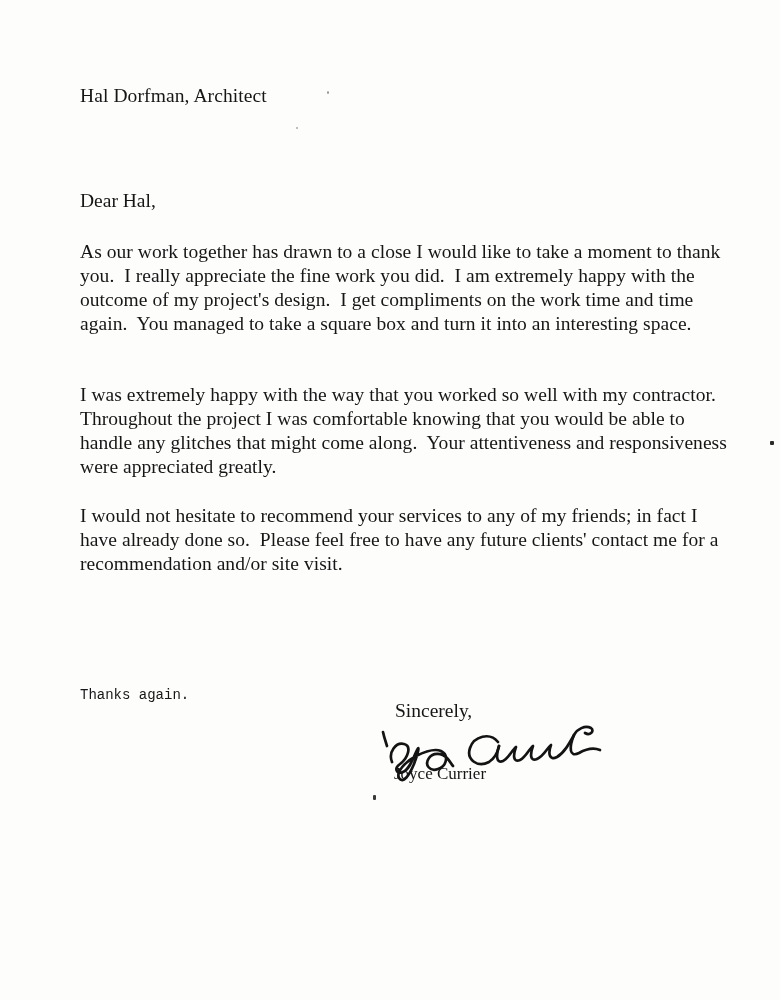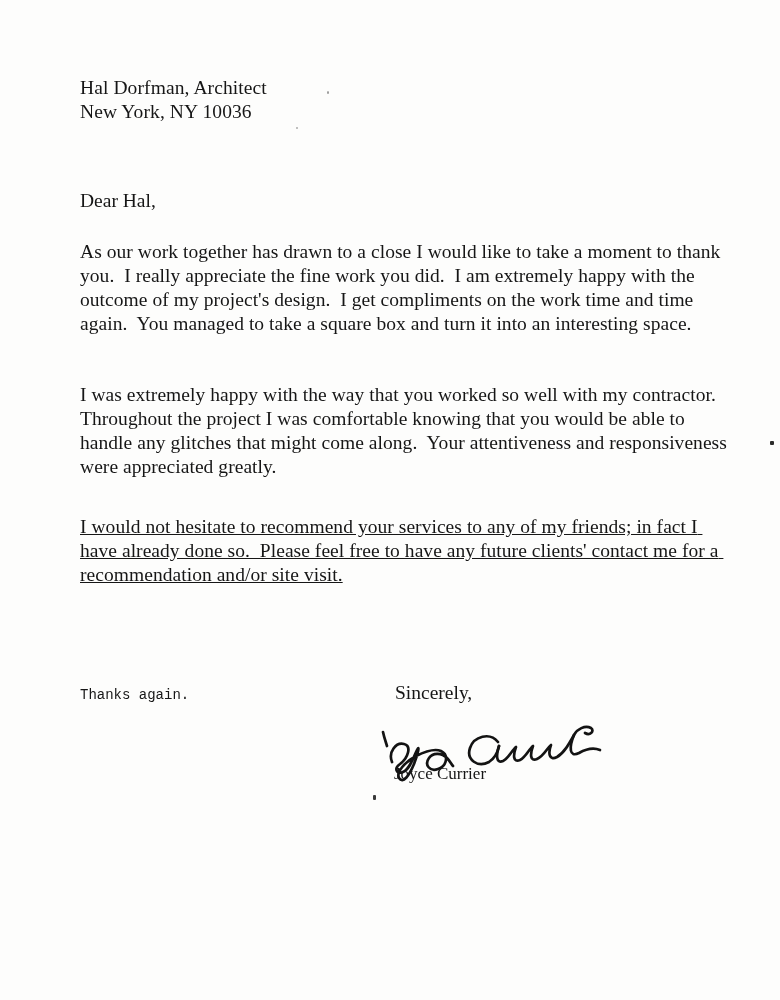--- a/index.html
+++ b/index.html
@@ -16,21 +16,21 @@
     color: #161616;
   }
   .page {
     position: absolute;
     inset: 0;
     background: #fdfdfc;
   }
   .abs { position: absolute; }
 
   .address {
-    top: 76px;
+    top: 84px;
     left: 80px;
     font-size: 19.5px;
     line-height: 23.6px;
     letter-spacing: 0.1px;
   }
   .address sup {
     font-size: 0.62em;
     line-height: 0;
     vertical-align: super;
   }
@@ -44,31 +44,31 @@
     left: 80px;
     width: 652px;
     margin: 0;
     font-size: 19.5px;
     line-height: 24px;
     white-space: pre-wrap;
     letter-spacing: 0.05px;
   }
   .p1 { top: 240px; }
   .p2 { top: 383px; }
-  .p3 { top: 515px; text-decoration: underline; }
+  .p3 { top: 504px; }
   .p4 { top: 597px; }
   .thanks {
     top: 683px;
     left: 80px;
     font-size: 14px;
     line-height: 24px;
     font-family: Liberation Mono, monospace;
   }
   .signoff {
-    top: 681px;
+    top: 699px;
     left: 395px;
     font-size: 19.5px;
     line-height: 24px;
   }
   .signature-svg {
     top: 720px;
     left: 350px;
     width: 260px;
     height: 80px;
   }
@@ -93,21 +93,20 @@
   .speck-3 { top: 441px; left: 770px; width: 4px; height: 4px; background: #2b2b2b; border-radius: 1px; }
   .speck-4 { top: 795px; left: 373px; width: 3px; height: 5px; background: #3a3a3a; border-radius: 1px; }
 </style>
 </head>
 <body>
 
 <div class="page">
 
   <div class="abs address">
     <div>Hal Dorfman, Architect</div>
-    <div>New York, NY 10036</div>
   </div>
 
   <div class="abs salutation">Dear Hal,</div>
 
   <p class="abs para p2">I was extremely happy with the way that you worked so well with my contractor.  Throughout the project I was comfortable knowing that you would be able to handle any glitches that might come along.  Your attentiveness and responsiveness were appreciated greatly.</p>
   <p class="abs para p1">As our work together has drawn to a close I would like to take a moment to thank you.  I really appreciate the fine work you did.  I am extremely happy with the outcome of my project's design.  I get compliments on the work time and time again.  You managed to take a square box and turn it into an interesting space.</p>
   <p class="abs para p3">I would not hesitate to recommend your services to any of my friends; in fact I have already done so.  Please feel free to have any future clients' contact me for a recommendation and/or site visit.</p>
 
   <div class="abs thanks">Thanks again.</div>
 

